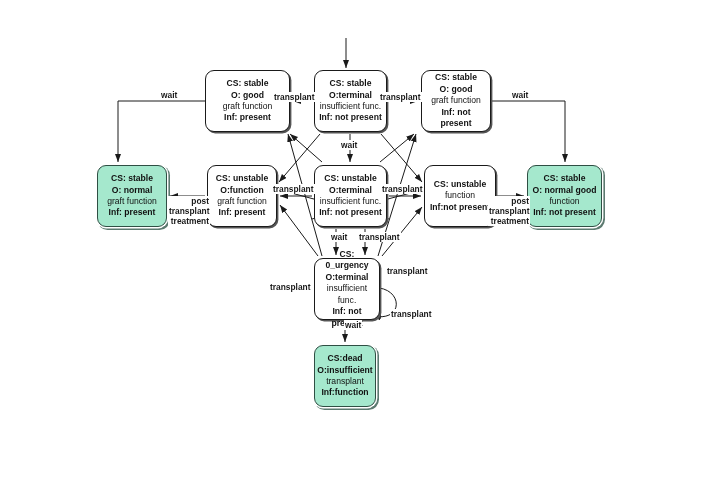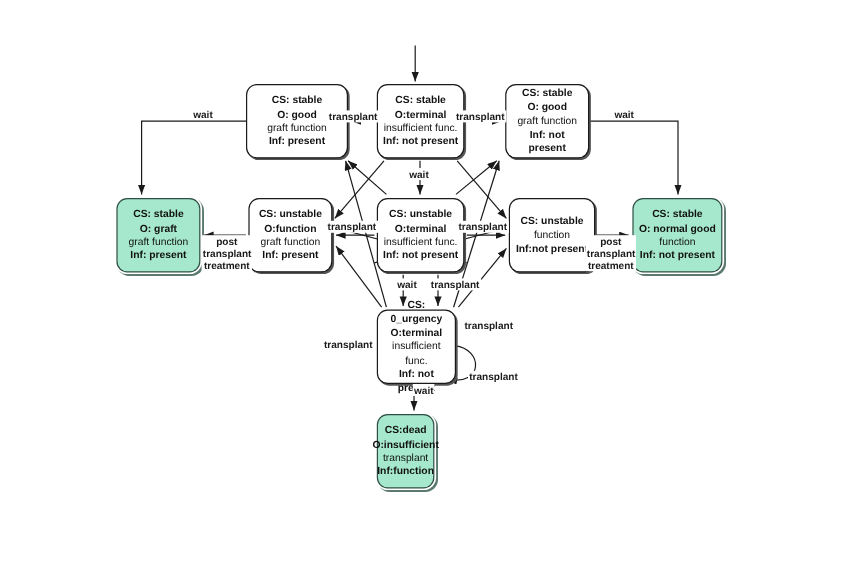--- a/index.html
+++ b/index.html
@@ -14,21 +14,21 @@
         text-align:center;color:#111;z-index:5;
         box-shadow:1.4px 1.4px 0 #555;}
   .node .inner{line-height:11.4px;font-size:8.6px;padding:2px 4px;}
   .node b{font-weight:bold;}
   .accept{background:#a5e8cd;border:1.6px solid #2f4f44;
           box-shadow:0 0 0 1.4px #ffffff,1.6px 1.6px 0 1.4px #5c7a70;}
 
   .elabel{position:absolute;font-size:8.4px;color:#1a1a1a;
           background:#ffffff;line-height:10px;z-index:7;
           white-space:nowrap;padding:0 1px;font-weight:bold;}
-  .elabel.ml{white-space:normal;text-align:center;}
+  .elabel.ml{white-space:normal;text-align:right;}
 </style>
 </head>
 <body>
 
 <div id="canvas">
 
   <svg id="edges" viewBox="0 0 703 485" preserveAspectRatio="none">
     <defs>
       <marker id="ar" markerWidth="9" markerHeight="9" refX="8" refY="3" orient="auto" markerUnits="strokeWidth">
         <path d="M0,0 L8,3 L0,6 z" fill="#1a1a1a"></path>
@@ -104,21 +104,21 @@
       <div><b>CS: stable</b></div>
       <div><b>O: good</b></div>
       <div>graft function</div>
       <div><b>Inf: not present</b></div>
     </div>
   </div>
 
   <div class="node accept" style="left:97px;top:165px;width:70px;height:62px;">
     <div class="inner">
       <div><b>CS: stable</b></div>
-      <div><b>O: graft</b></div>
+      <div><b>O: normal</b></div>
       <div>graft function</div>
       <div><b>Inf: present</b></div>
     </div>
   </div>
 
   <div class="node" style="left:207px;top:165px;width:70px;height:62px;">
     <div class="inner">
       <div><b>CS: unstable</b></div>
       <div><b>O:function</b></div>
       <div>graft function</div>
@@ -154,21 +154,21 @@
 
   <div class="node" style="left:314px;top:258px;width:66px;height:62px;">
     <div class="inner">
       <div><b>CS: 0_urgency</b></div>
       <div><b>O:terminal</b></div>
       <div>insufficient func.</div>
       <div><b>Inf: not present</b></div>
     </div>
   </div>
 
-  <div class="node accept" style="left:314px;top:345px;width:48px;height:62px;">
+  <div class="node accept" style="left:314px;top:345px;width:62px;height:62px;">
     <div class="inner">
       <div><b>CS:dead</b></div>
       <div><b>O:insufficient</b></div>
       <div>transplant</div>
       <div><b>Inf:function</b></div>
     </div>
   </div>
 
   <div class="elabel" style="left:160px;top:90px;">wait</div>
   <div class="elabel" style="left:511px;top:90px;">wait</div>

